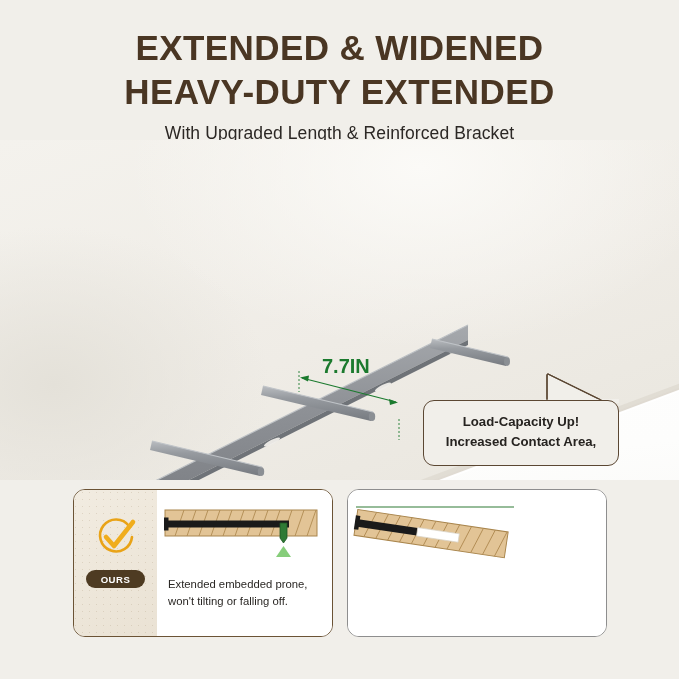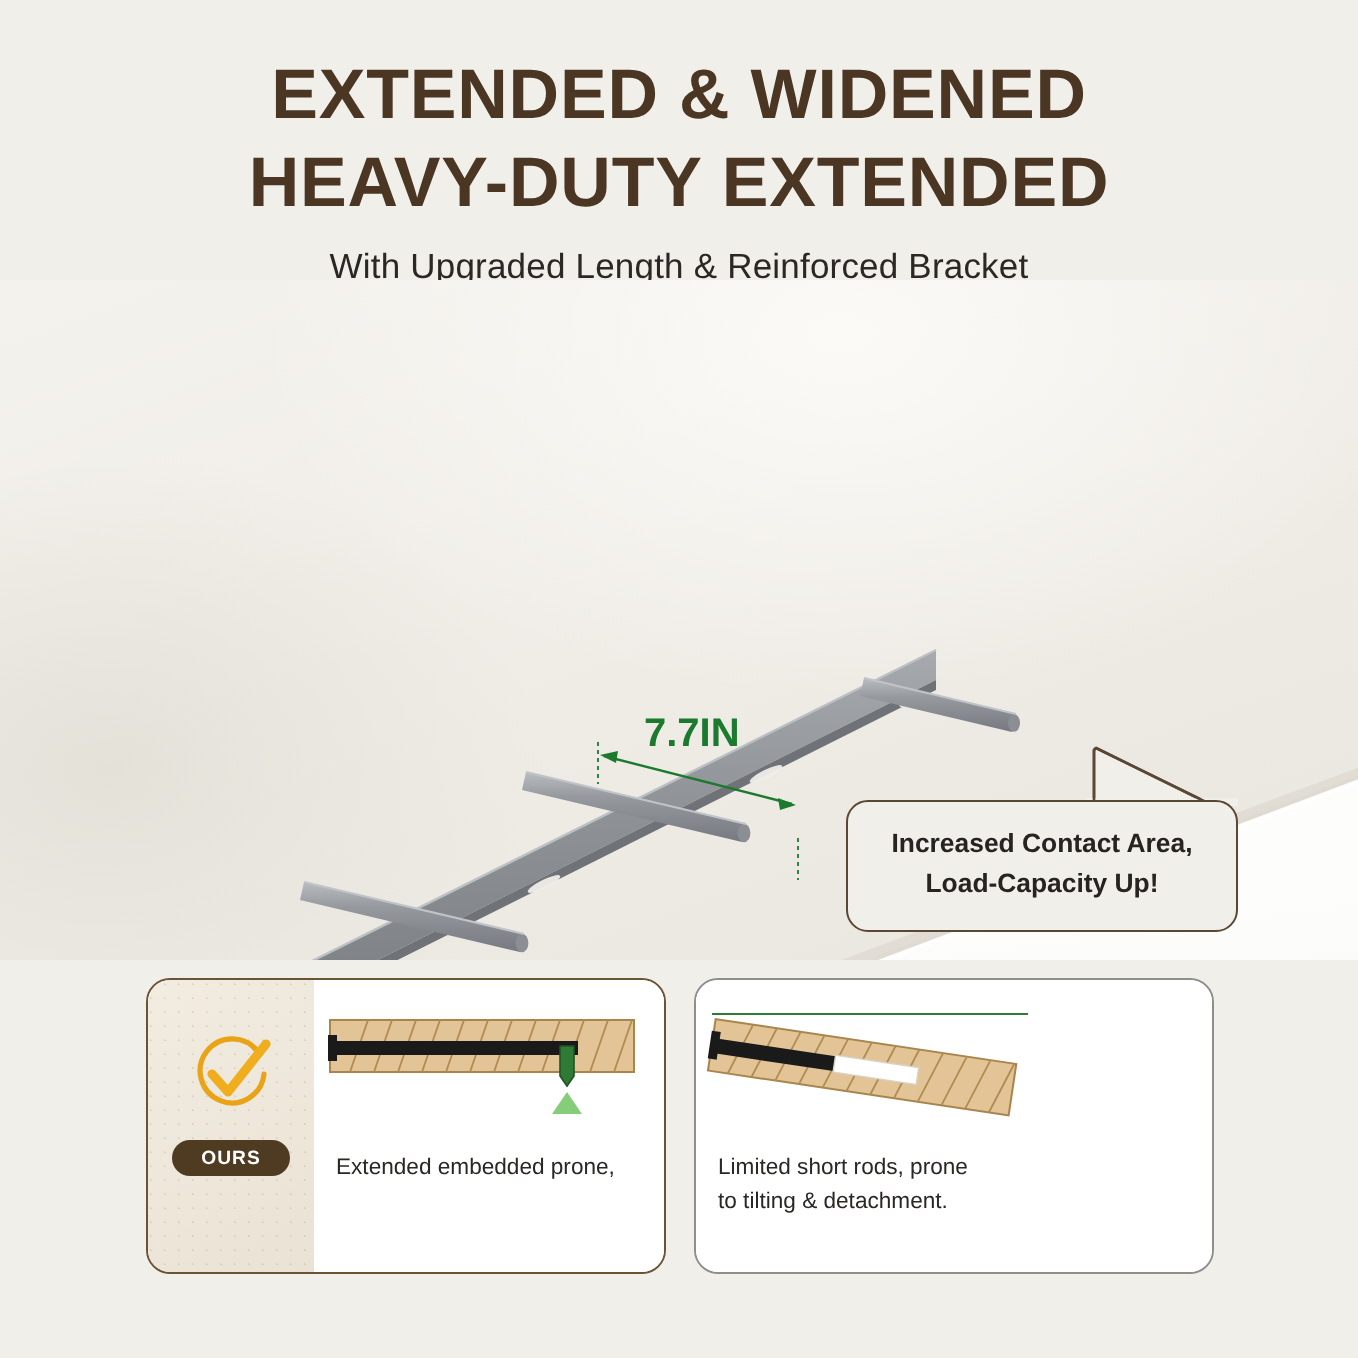--- a/index.html
+++ b/index.html
@@ -307,22 +307,22 @@
       <text x="322" y="233" font-family="Liberation Sans, sans-serif" font-size="20" font-weight="bold" fill="#1b7a2e">7.7IN</text>
     </svg>
   </div>
 
   <svg class="callout-tail" viewBox="0 0 76 34">
     <path d="M4 33 L4 6 L5 5 L62 33" fill="#f1efea" stroke="#5b4733" stroke-width="1.3" stroke-linejoin="round"></path>
     <rect x="0" y="30" width="76" height="6" fill="#f1efea"></rect>
     <path d="M4 33 L4 6 L5 5 L62 33" fill="none" stroke="#5b4733" stroke-width="1.3" stroke-linejoin="round"></path>
   </svg>
   <div class="callout">
+    <div>Load-Capacity Up!</div>
     <div>Increased Contact Area,</div>
-    <div>Load-Capacity Up!</div>
   </div>
 
   <div class="panels">
 
     <div class="panel left">
       <div class="panel-badgecol">
         <svg class="mark-icon" viewBox="0 0 44 44">
           <path d="M35 11 A16 16 0 1 0 38 22" fill="none" stroke="#e9a317" stroke-width="2.6" stroke-linecap="round"></path>
           <path d="M12 22 L20 31 L39 7" fill="none" stroke="#f0ad1d" stroke-width="4.6" stroke-linecap="round" stroke-linejoin="round"></path>
         </svg>
@@ -351,20 +351,21 @@
 
           <rect x="7" y="21.5" width="4.5" height="13" fill="#1a1a1a"></rect>
           <rect x="10" y="24.5" width="122" height="7" fill="#1a1a1a"></rect>
 
           <path d="M123 27 L130 27 L130 42 L126.5 47 L123 42 Z" fill="#2f7a35" stroke="#1e5524" stroke-width="0.8"></path>
 
           <polygon points="126.5,50 134,61 119,61" fill="#7cc96f" opacity="0.92"></polygon>
         </svg>
         <div class="panel-caption">
           <div>Extended embedded prone,</div>
+          <div>won't tilting or falling off.</div>
         </div>
       </div>
     </div>
 
     <div class="panel right">
       <div class="panel-body">
         <svg class="diagram" viewBox="0 0 177 78">
 
           <path d="M8 11 L166 11" stroke="#2f7a35" stroke-width="1.1" fill="none"></path>
 
@@ -384,20 +385,16 @@
                 <path d="M138 40 L147 14"></path>
                 <path d="M150 40 L159 14"></path>
             </g>
 
             <rect x="7" y="20" width="4.5" height="14" fill="#1a1a1a"></rect>
             <rect x="10" y="23.5" width="60" height="7.5" fill="#1a1a1a"></rect>
 
             <rect x="70" y="23" width="42" height="8.5" fill="#ffffff" stroke="#d8d3c6" stroke-width="0.7"></rect>
           </g>
         </svg>
-        <div class="panel-caption">
-          <div>Limited short rods, prone</div>
-          <div>to tilting &amp; detachment.</div>
-        </div>
       </div>
     </div>
   </div>
 </div>
 
 </body></html>

